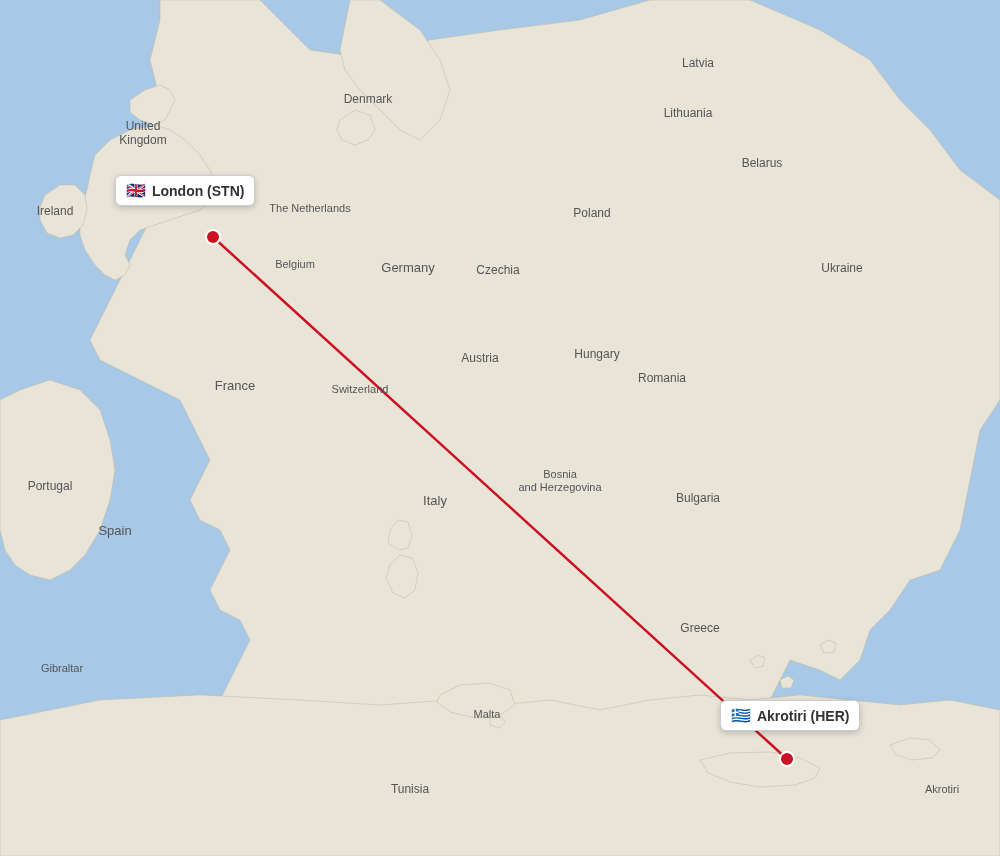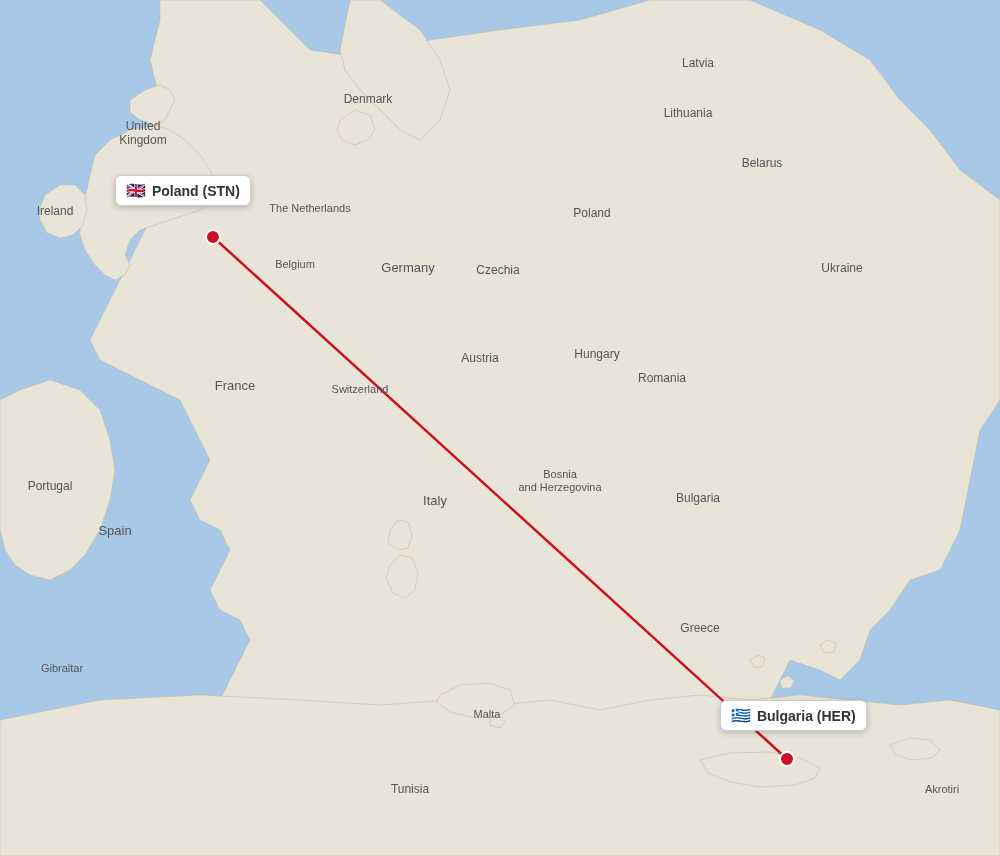--- a/index.html
+++ b/index.html
@@ -126,20 +126,20 @@
     <text x="762" y="167" text-anchor="middle" font-size="12" fill="#555" font-family="Arial, sans-serif">Belarus</text>
     <text x="842" y="272" text-anchor="middle" font-size="12" fill="#555" font-family="Arial, sans-serif">Ukraine</text>
     <text x="487" y="718" text-anchor="middle" font-size="11" fill="#555" font-family="Arial, sans-serif">Malta</text>
     <text x="410" y="793" text-anchor="middle" font-size="12" fill="#555" font-family="Arial, sans-serif">Tunisia</text>
     <text x="62" y="672" text-anchor="middle" font-size="11" fill="#555" font-family="Arial, sans-serif">Gibraltar</text>
     <text x="942" y="793" text-anchor="middle" font-size="11" fill="#555" font-family="Arial, sans-serif">Akrotiri</text>
   </svg>
 
   <div class="airport-label" id="label-london">
     <span class="flag">🇬🇧</span>
-    <span>Poland (STN)</span>
+    <span>London (STN)</span>
   </div>
 
   <div class="airport-label" id="label-heraklion">
     <span class="flag">🇬🇷</span>
-    <span>Bulgaria (HER)</span>
+    <span>Akrotiri (HER)</span>
   </div>
 </div>
 
 </body></html>

